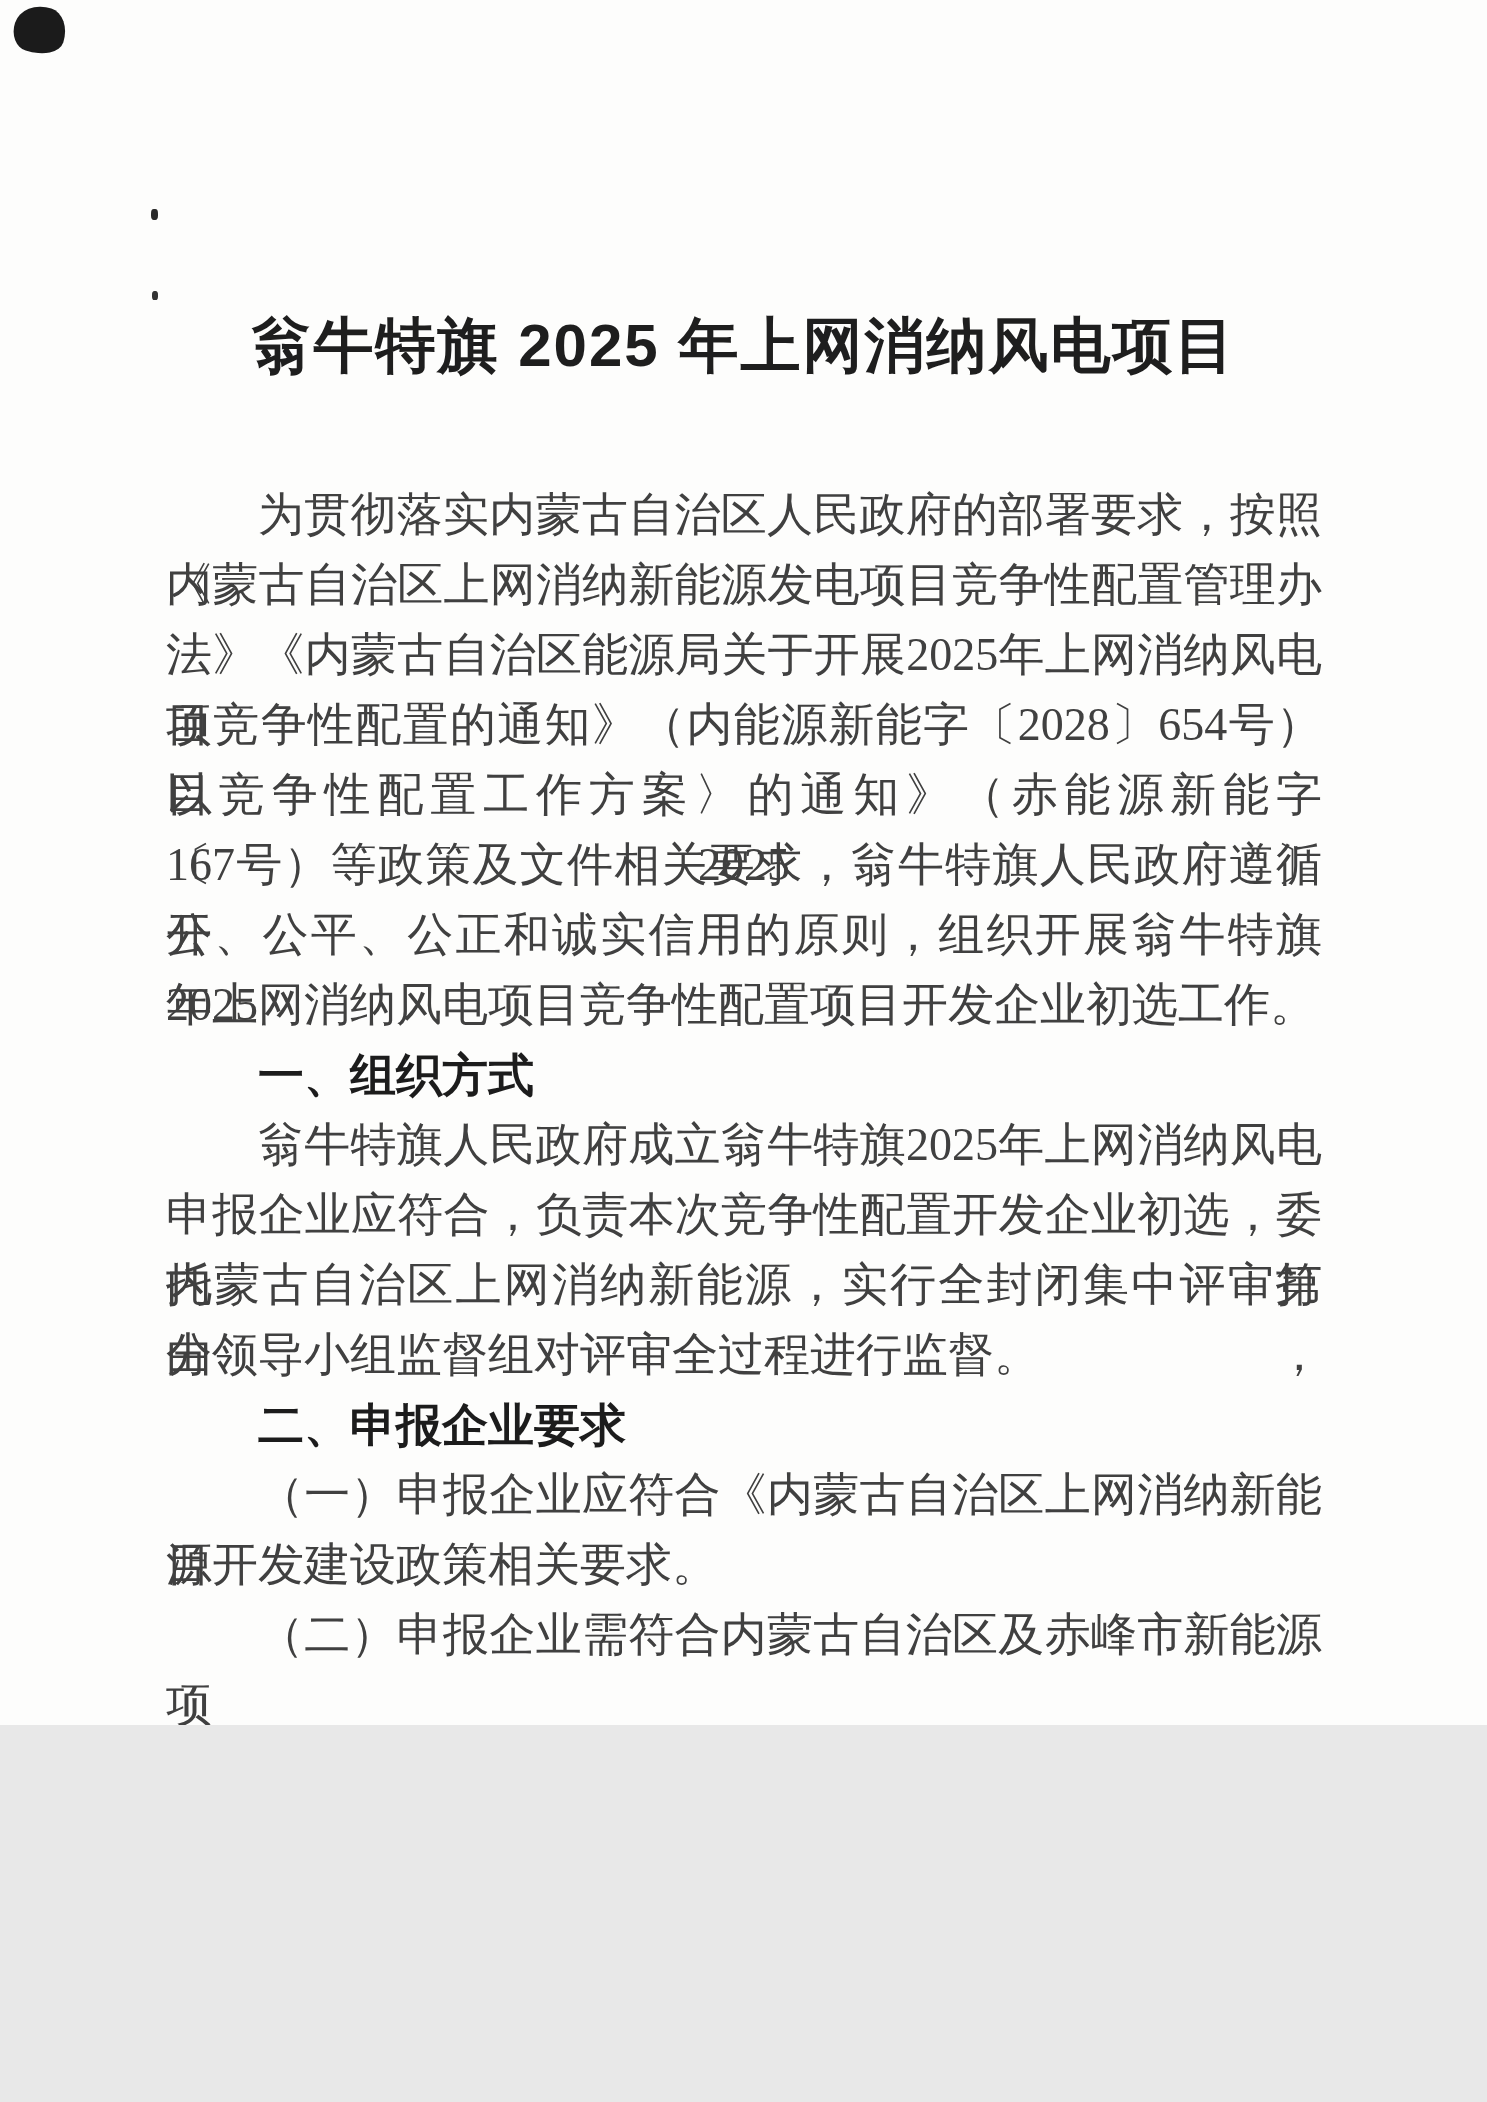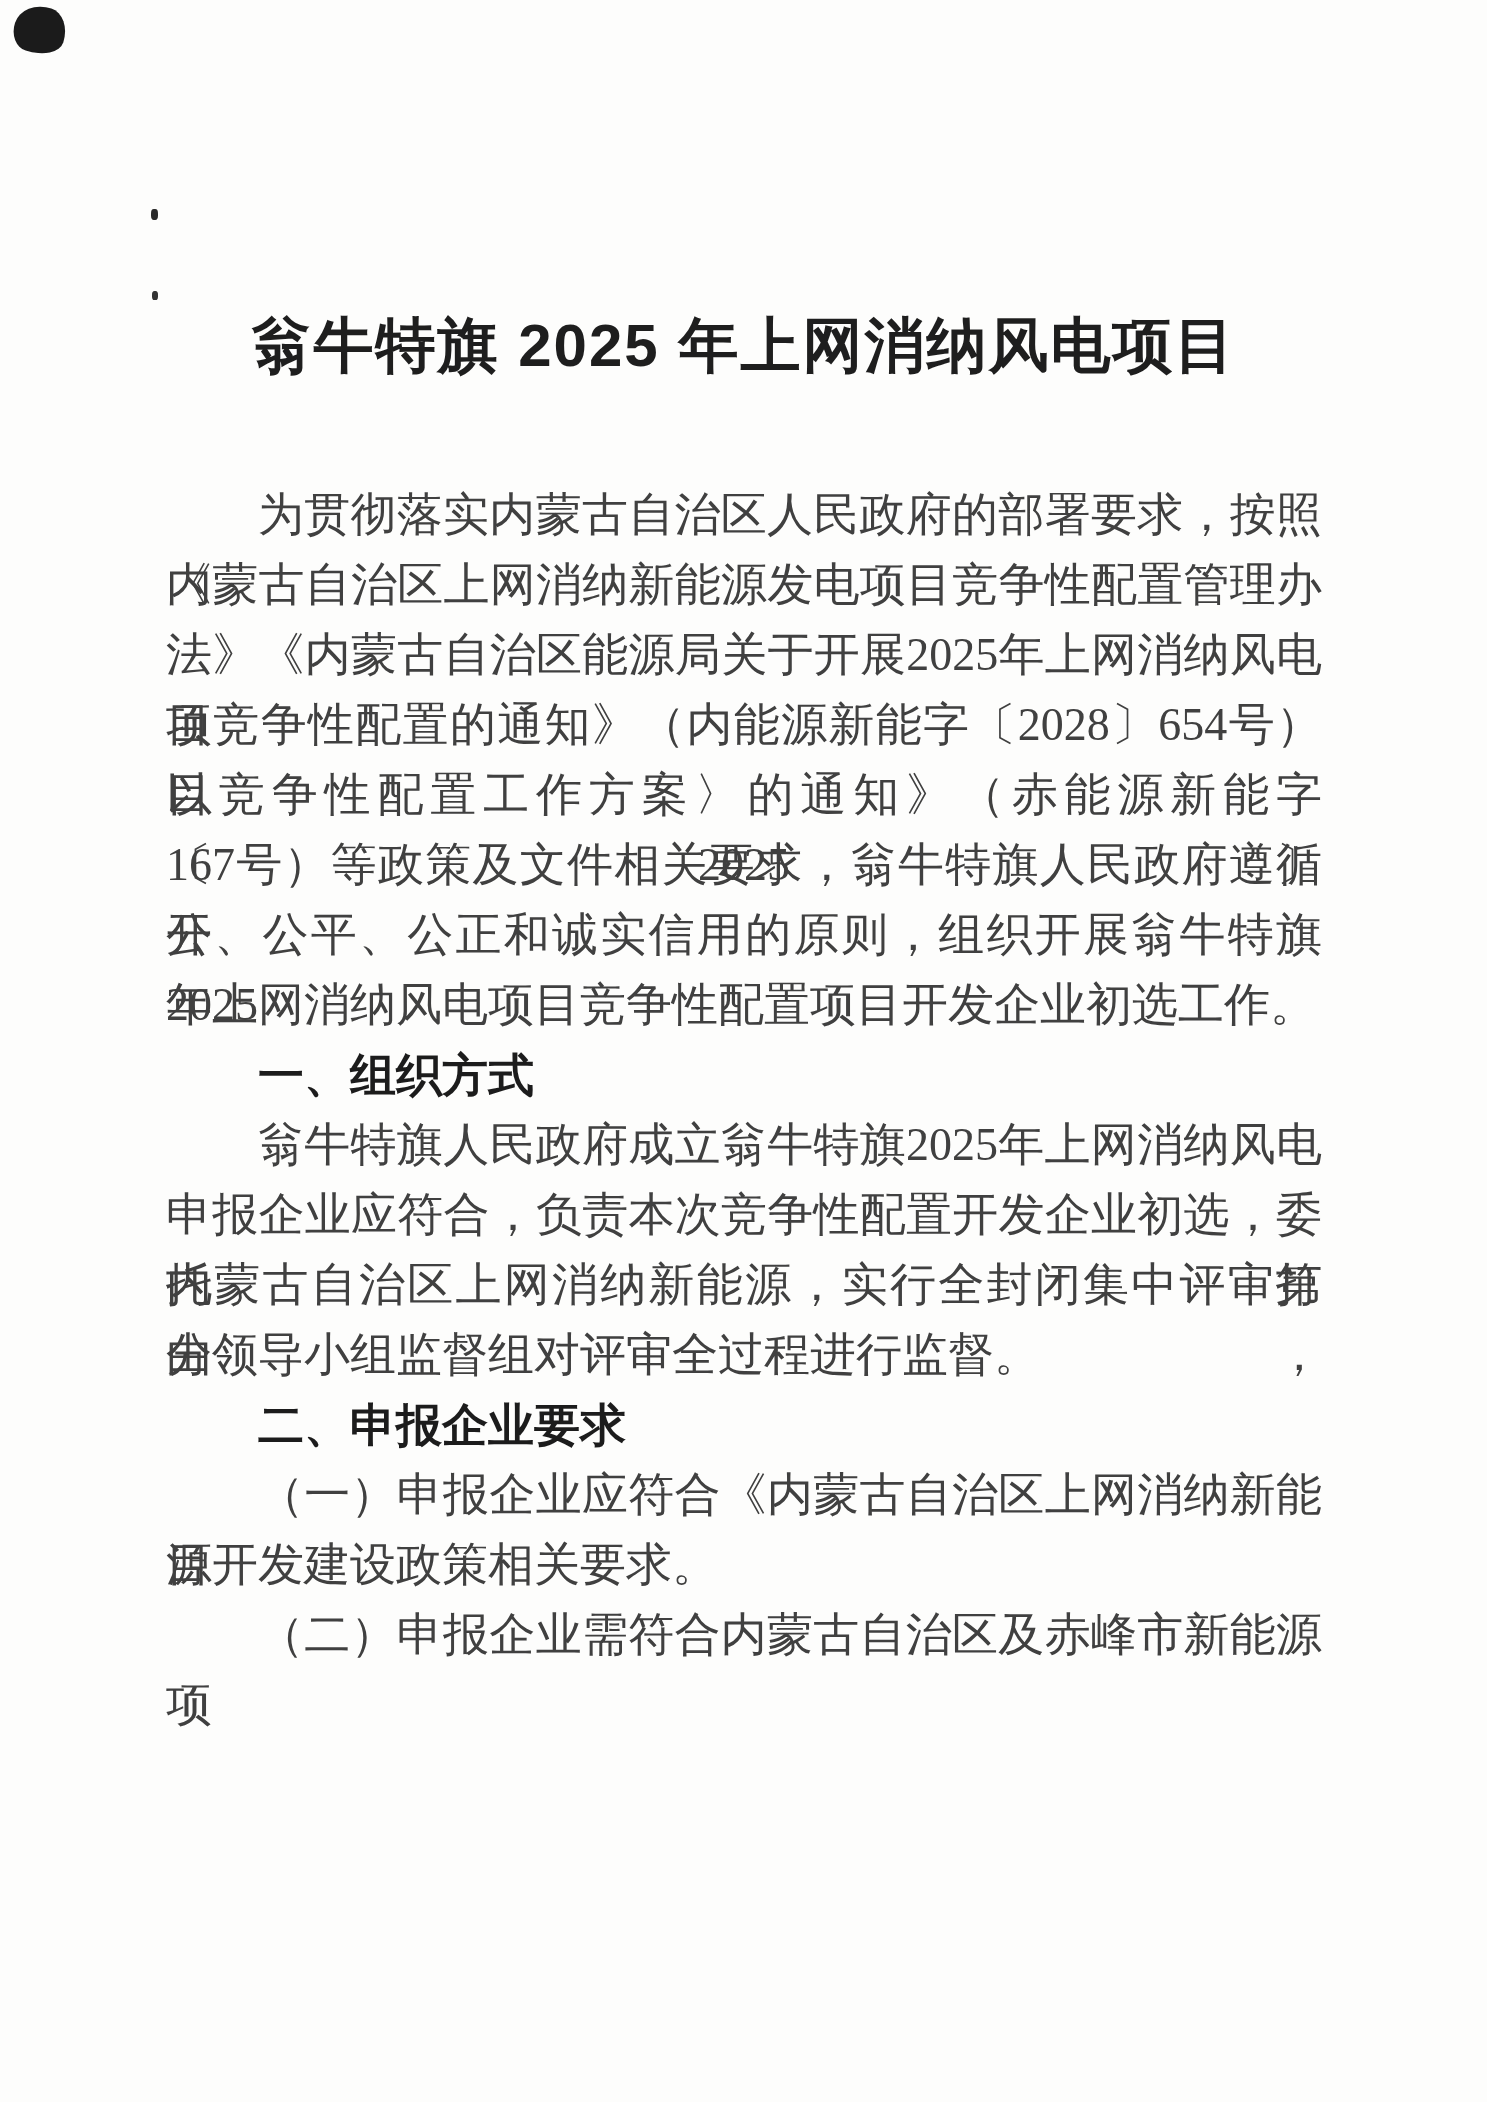--- a/index.html
+++ b/index.html
@@ -3,21 +3,21 @@
 <meta charset="utf-8">
 <style>
   html, body {
     margin: 0;
     padding: 0;
     background: #e8e8e8;
   }
   .page {
     position: relative;
     width: 1487px;
-    height: 2102px;
+    height: 1725px;
     margin: 0 auto;
     background: #fdfdfc;
     color: #242424;
     overflow: hidden;
     box-sizing: border-box;
     font-family: "Liberation Serif", "DejaVu Serif", serif;
   }
   .content {
     position: absolute;
     top: 300px;

